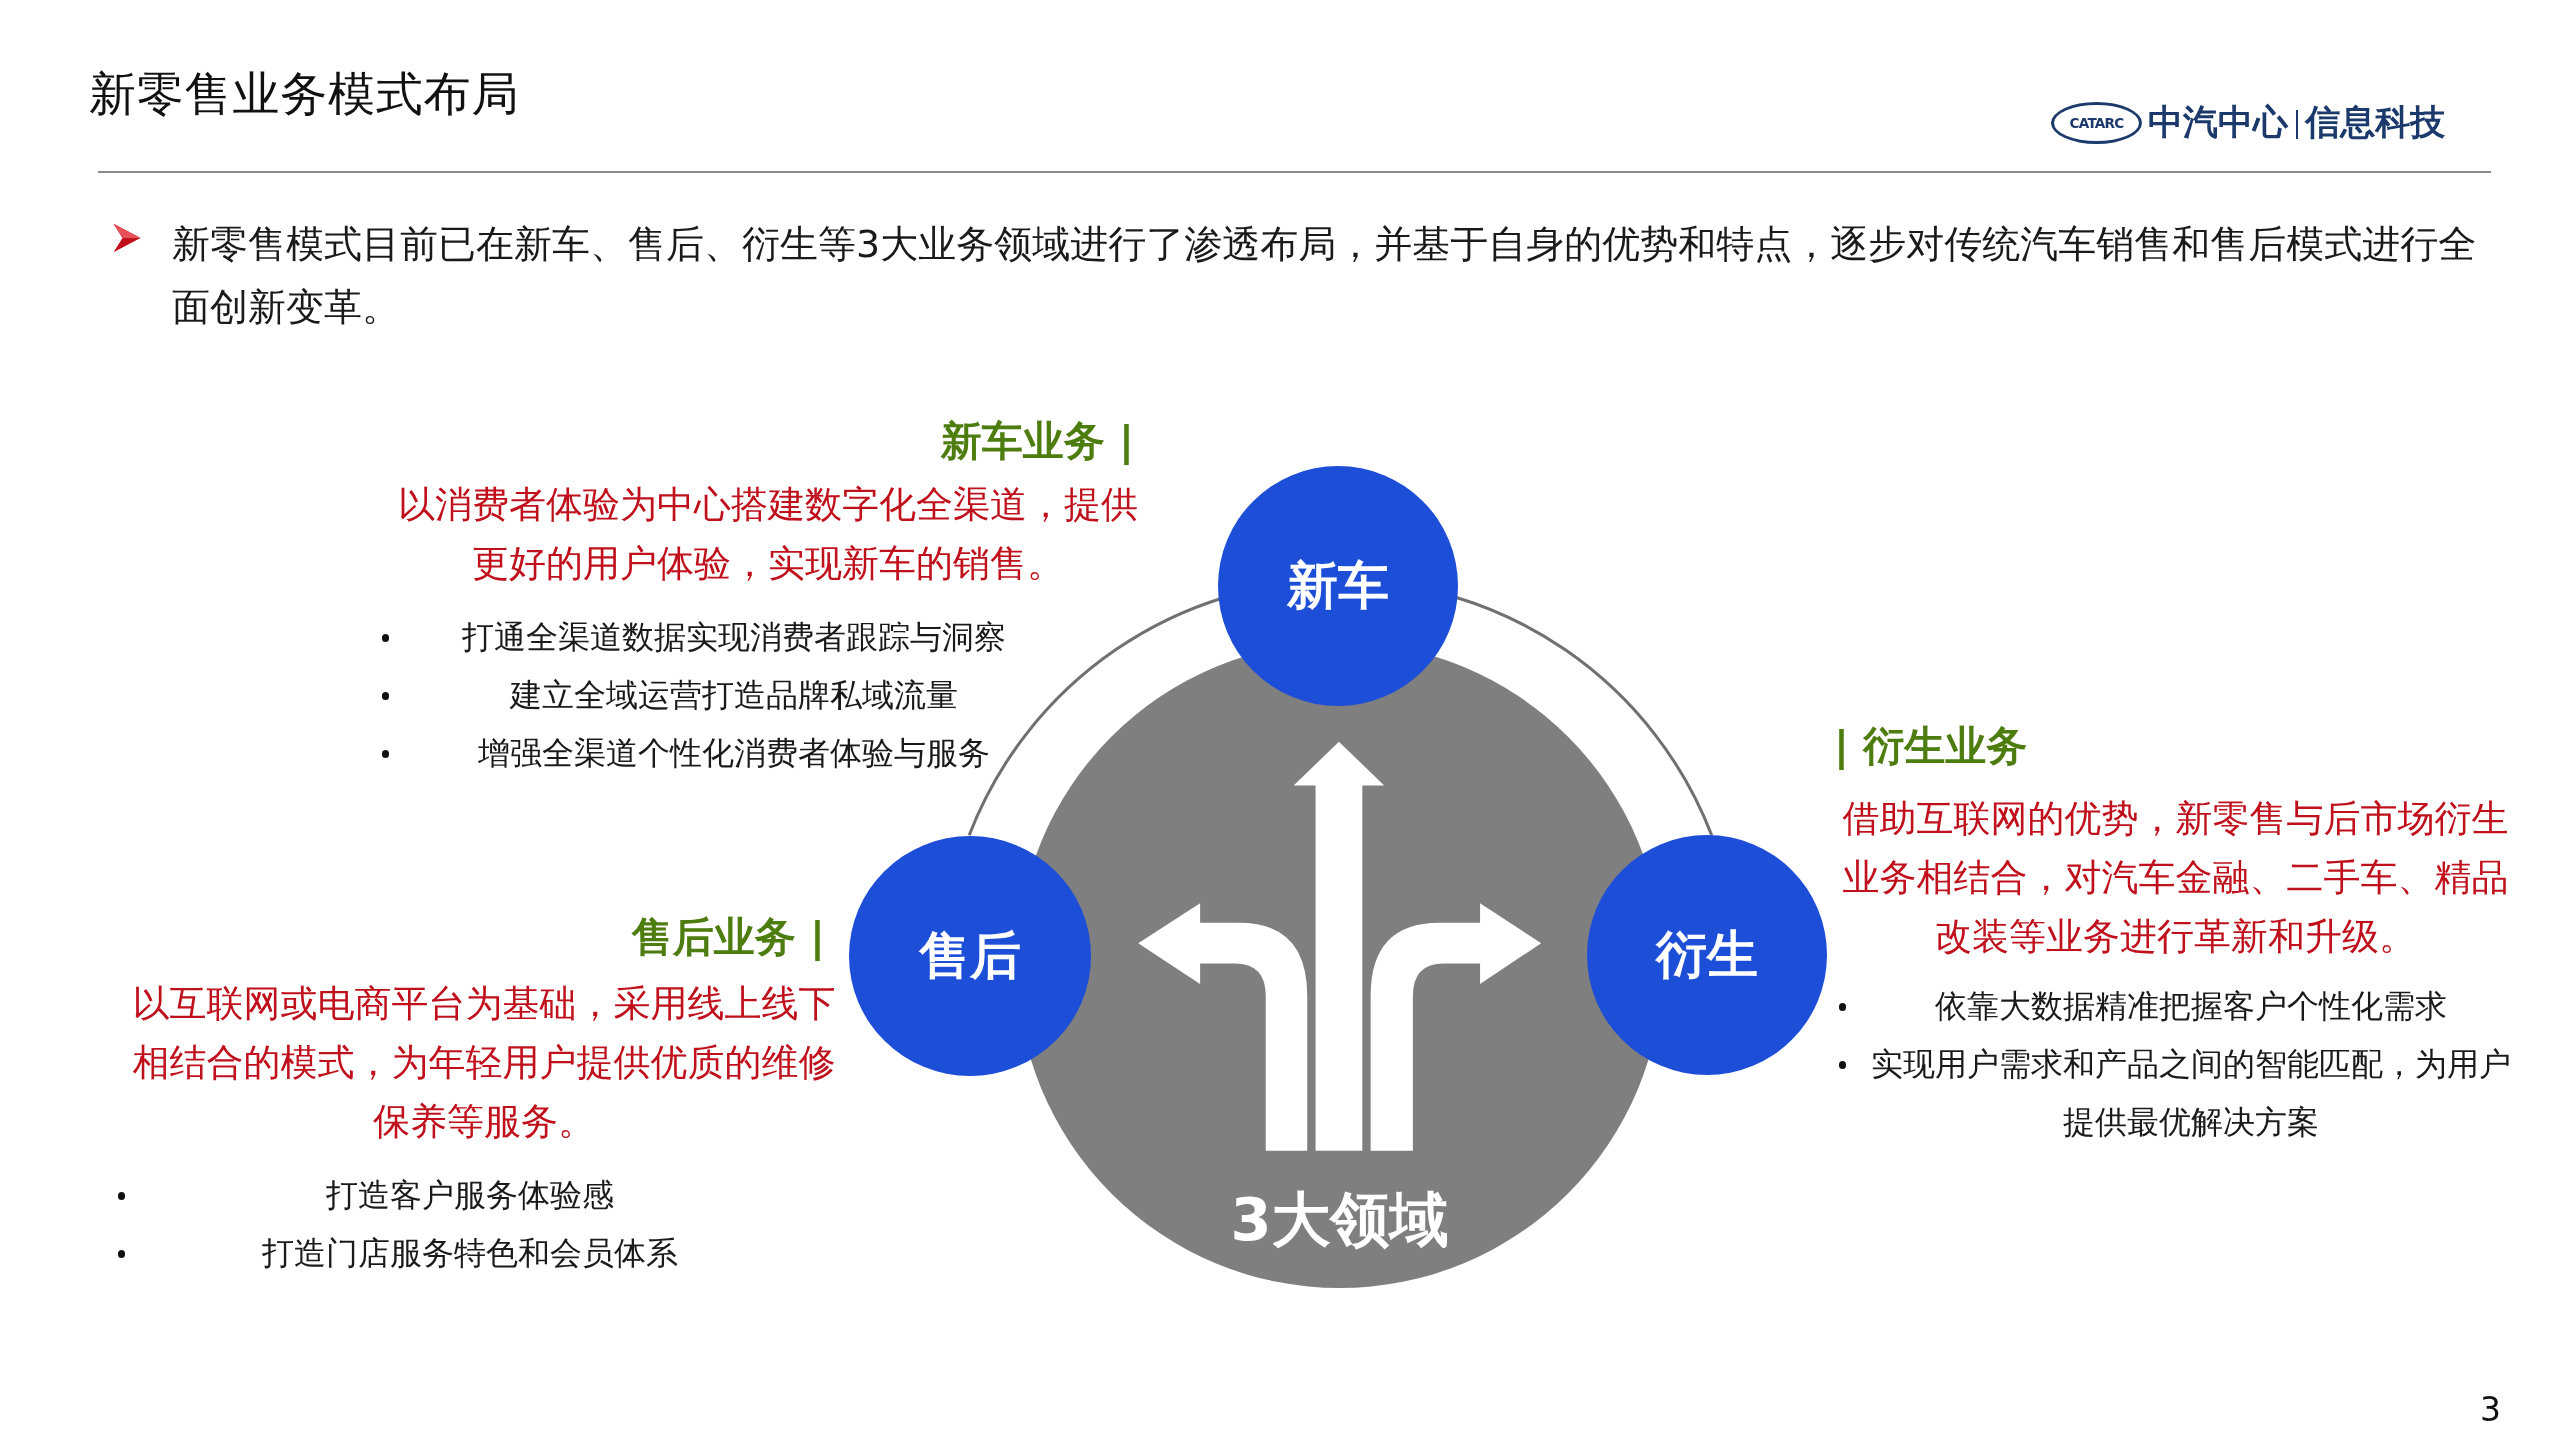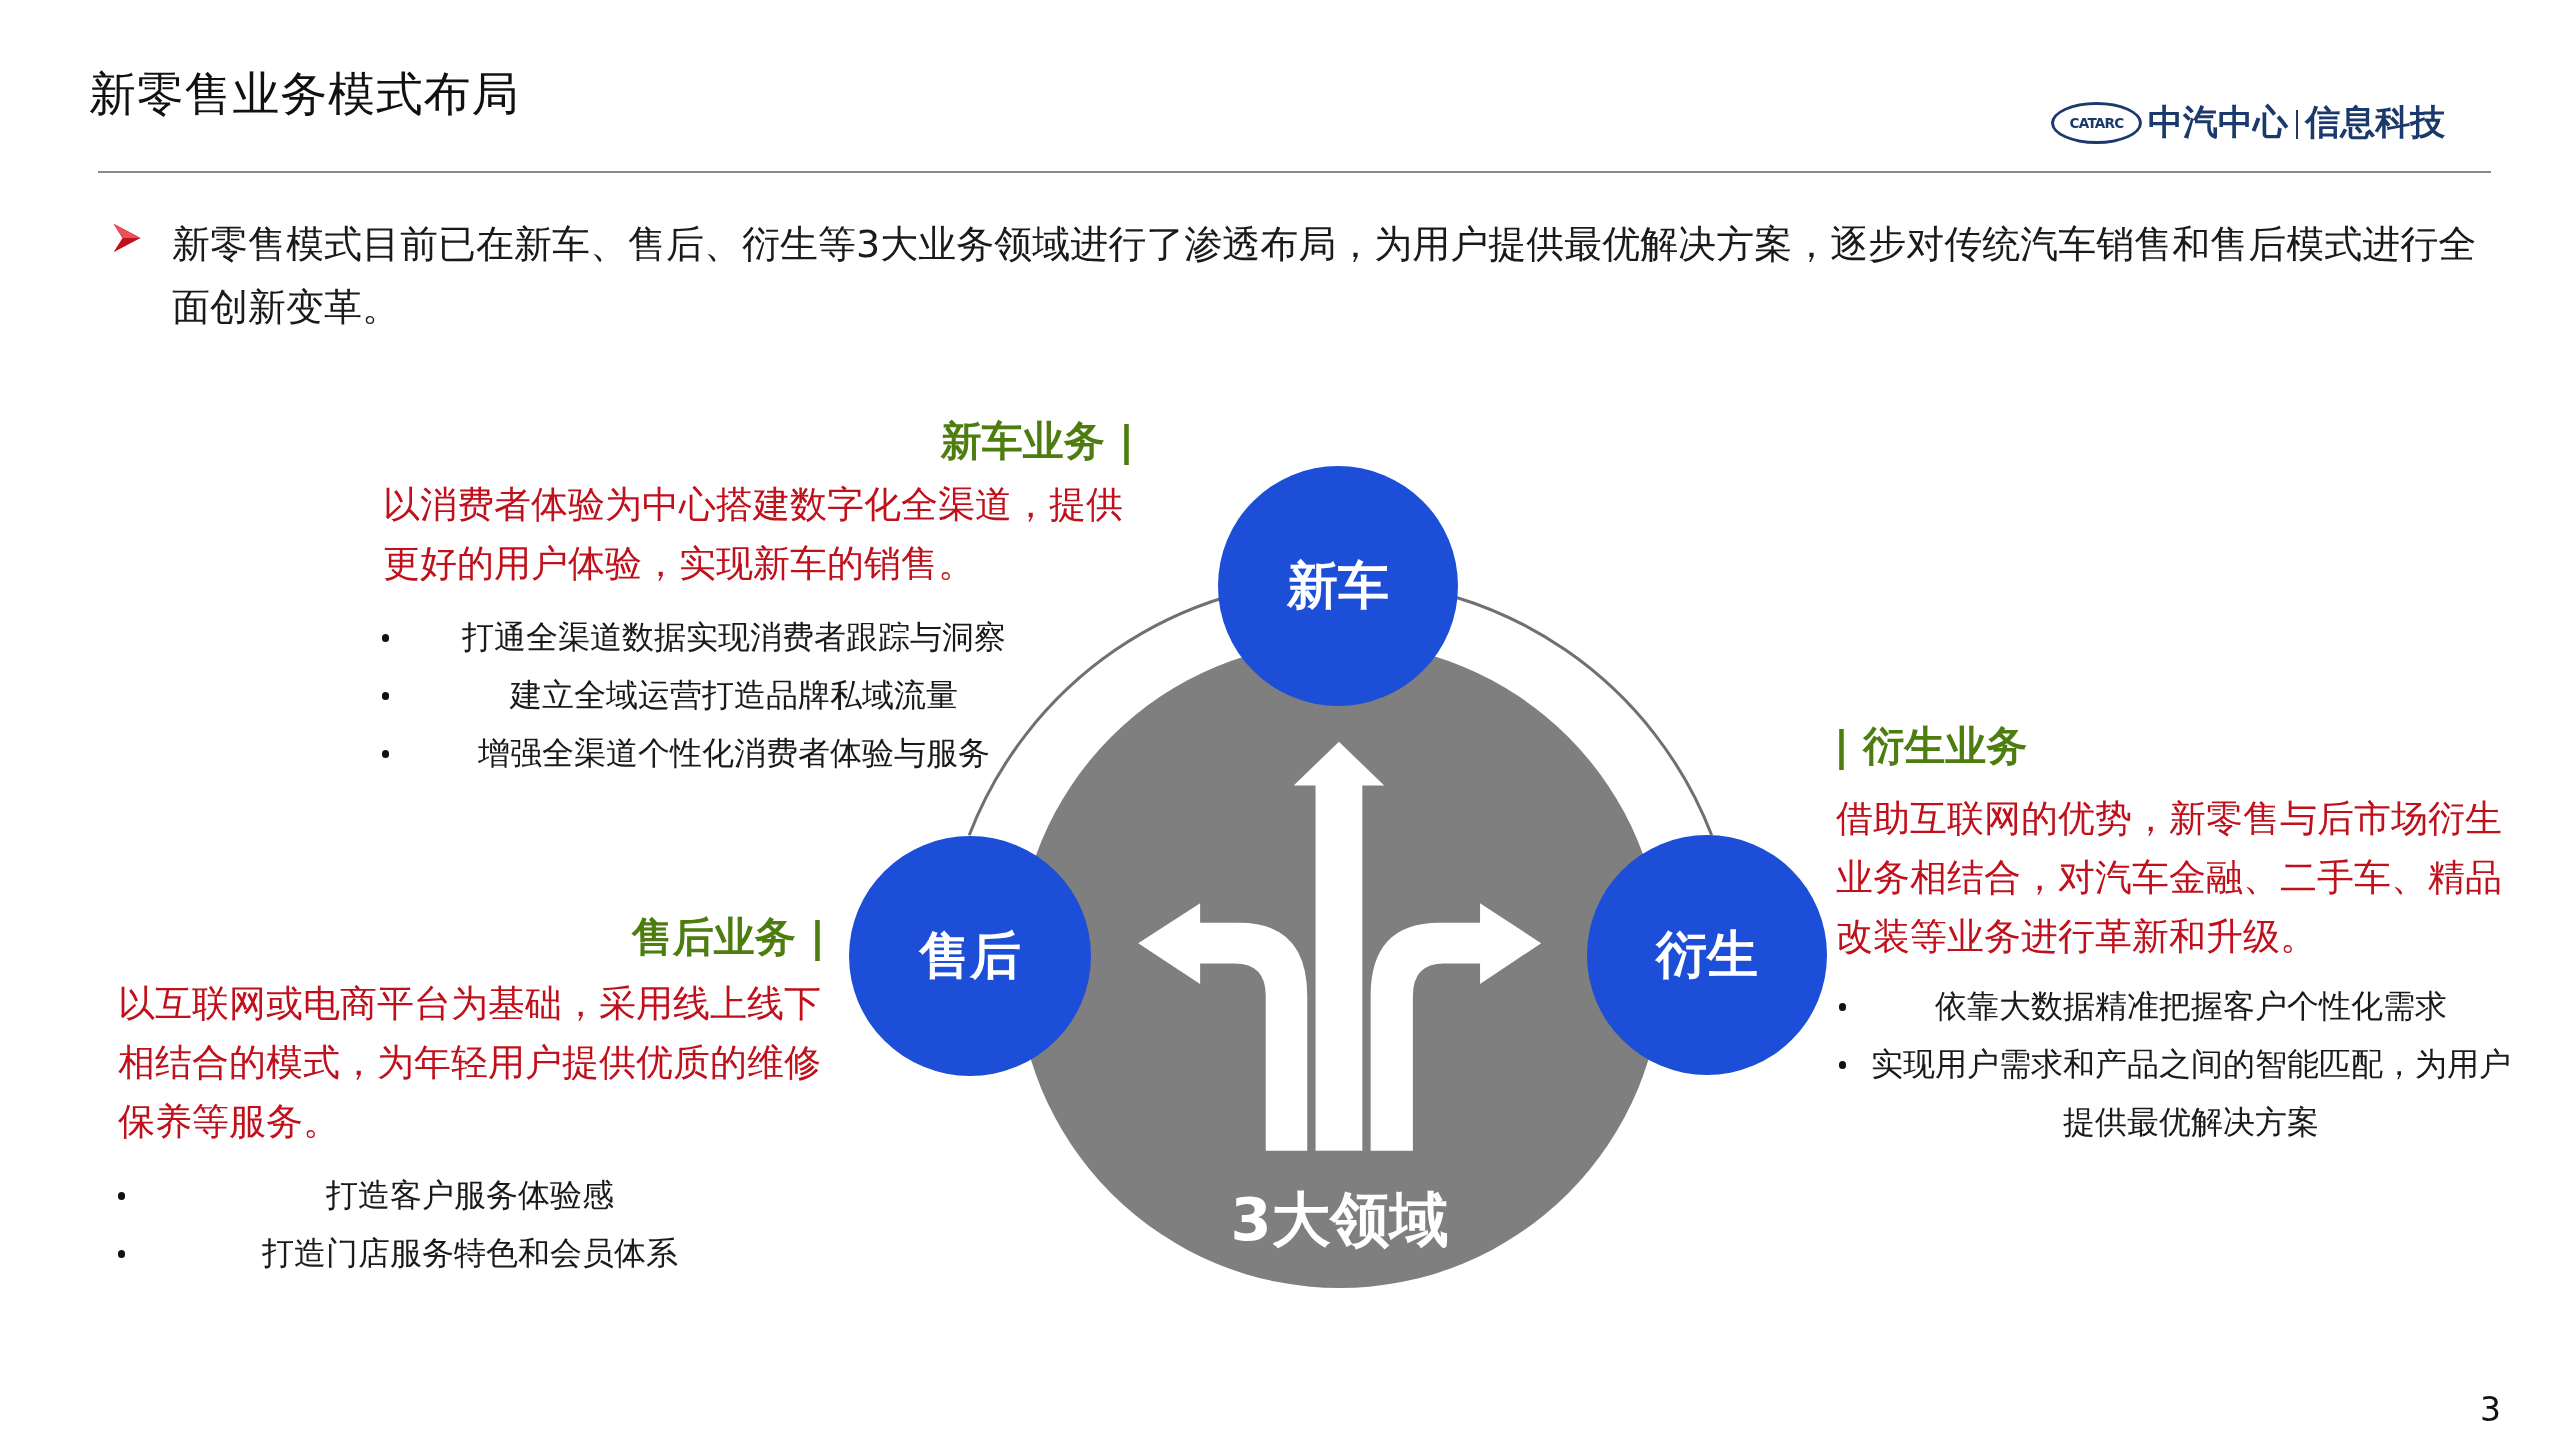--- a/index.html
+++ b/index.html
@@ -9,21 +9,21 @@
   .title { left: 89px; top: 63px; font-size: 47px; font-weight: normal; letter-spacing: 0.8px; color: #111; white-space: nowrap; }
   .divider { left: 98px; top: 171px; width: 2393px; height: 2.3px; background: #8a8a8a; }
   .logo { left: 2051px; top: 97px; height: 51px; display: flex; align-items: center; gap: 6px; }
   .logo-oval { width: 91px; height: 42px; border: 3.8px solid #1b3a6b; border-radius: 50%; box-sizing: border-box;
                display: flex; align-items: center; justify-content: center; font-size: 13.6px; font-weight: bold; color: #1b3a6b; letter-spacing: -0.8px; }
   .logo-text { font-size: 35px; font-weight: bold; color: #1b3a6b; white-space: nowrap; }
   .logo-sep { display: inline-block; width: 2.3px; height: 29px; background: #1b3a6b; margin: 0 7.5px; vertical-align: middle; }
   .intro-arrow { left: 112px; top: 222px; width: 30px; height: 32px; }
   .intro { left: 172px; top: 213px; width: 2317px; font-size: 38px; line-height: 63px; color: #1a1a1a; }
   .red-h { font-size: 41px; font-weight: bold; color: #4d7c0f; white-space: nowrap; }
-  .red-p { font-size: 37px; line-height: 59px; color: #c0101c; }
+  .red-p { font-size: 37px; line-height: 59px; color: #c0101c; text-align: center; }
   .blist { margin: 0; padding: 0; list-style: none; }
   .blist li { position: relative; font-size: 32px; line-height: 58px; color: #1a1a1a; padding-left: 35px; text-align: center; }
   .blist li::before { content: ""; position: absolute; left: 4.5px; top: 26px; width: 7.5px; height: 7.5px; border-radius: 50%; background: #111; }
   .node { position: absolute; border-radius: 50%; background: #1d4ed8; color: #fff; display: flex; align-items: center; justify-content: center;
           font-size: 51px; font-weight: bold; }
   .center-label { left: 1177px; top: 1181px; width: 325px; text-align: center; font-size: 59px; font-weight: bold; color: #ffffff; }
   .page-no { left: 2468px; top: 1390px; width: 45px; text-align: center; font-size: 33px; color: #111; }
 </style>
 </head>
 <body>
@@ -36,21 +36,21 @@
     <span>中汽中心</span><span class="logo-sep"></span><span>信息科技</span>
   </div>
 </div>
 
 <div class="abs divider"></div>
 
 <svg class="abs intro-arrow" viewBox="0 0 40 42">
   <polygon points="2,2 38,21 2,40 14,21" fill="#c0101c"></polygon>
   <polygon points="2,2 38,21 14,21" fill="#e8505a"></polygon>
 </svg>
-<div class="abs intro">新零售模式目前已在新车、售后、衍生等3大业务领域进行了渗透布局，为用户提供最优解决方案，逐步对传统汽车销售和售后模式进行全面创新变革。</div>
+<div class="abs intro">新零售模式目前已在新车、售后、衍生等3大业务领域进行了渗透布局，并基于自身的优势和特点，逐步对传统汽车销售和售后模式进行全面创新变革。</div>
 
 <svg class="abs" style="left:0;top:0;" width="2576" height="1448" viewBox="0 0 3413 1919">
 
   <path d="M 1284 1107 A 527 527 0 0 1 2268 1107" fill="none" stroke="#707070" stroke-width="4"></path>
 
   <circle cx="1775" cy="1279" r="428" fill="#7f7f7f"></circle>
 
   <g fill="#ffffff">
 
     <rect x="1743" y="1038" width="62" height="487"></rect>

